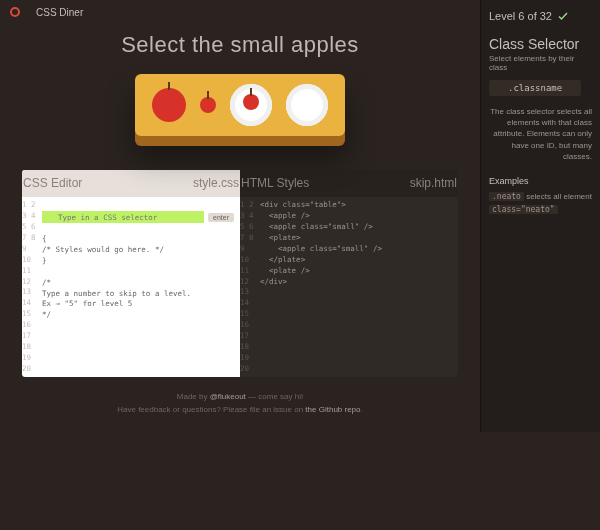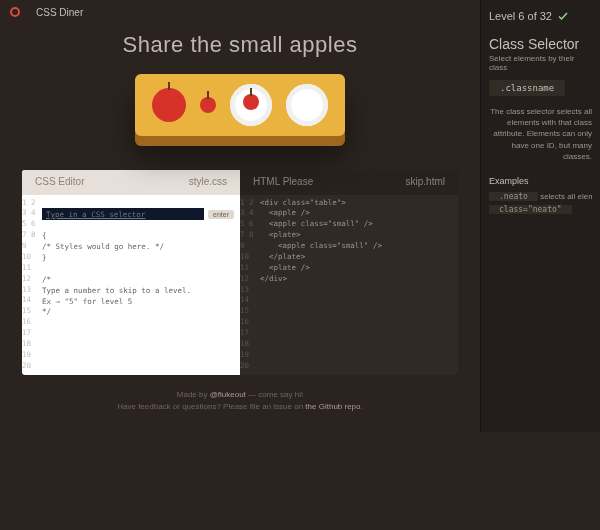--- a/index.html
+++ b/index.html
@@ -66,38 +66,38 @@
     border-radius: 3px;
     overflow: hidden;
     box-shadow: 0 0 0 1px #000 inset;
     font-family: "Menlo", monospace;
     font-size: 7.5px;
     line-height: 1.45;
   }
   .pane { flex: 1; min-width: 0; }
   .pane-head {
     display: flex; justify-content: space-between;
-    padding: 5px 13px;
+    padding: 5px 1px;
     font-family: -apple-system, sans-serif;
-    font-size: 10px;
+    font-size: 12px;
     color: #8b8179;
   }
   .css-pane { background: #fff; color: #666; }
   .css-pane .pane-head { background: #e7e0da; }
   .html-pane { background: #2f2a26; color: #9e938b; }
   .html-pane .pane-head { background: #27221e; }
   .lines { display:flex; }
   .lnums { width: 18px; text-align: left; padding: 3px 4px 3px 0; color: #c8c0ba; user-select:none; }
   .html-pane .lnums { color: #5a524c; }
   .code { flex:1; padding: 3px 6px 3px 2px; white-space: pre; overflow:hidden; }
   .input-row { display:flex; align-items:center; gap:4px; }
   .sel-input {
     flex:1; border:none; outline:none;
-    background:#0f172a; font: inherit; color:#5b7e8c;
-    padding: 1px 4px; height: 12px; text-decoration: underline;
+    background:#bef264; font: inherit; color:#5b7e8c;
+    padding: 1px 16px; height: 12px;
   }
   .enter-btn {
     font: 7px -apple-system, sans-serif;
     background:#e1dad3; border:none; border-radius:2px;
     padding: 1px 5px; color:#6b625b; cursor:pointer;
   }
 
   
   .footer { text-align:center; font-size: 8px; color:#6f665f; margin-top: 14px; line-height:1.6;}
   .footer a, .footer .link { color:#a89c94; text-decoration:none; }
@@ -111,27 +111,27 @@
     padding: 10px 8px;
     font-size: 9px;
     color: #9e938b;
   }
   .lvl-head { display:flex; align-items:center; gap:5px; color:#c7bfb8; font-size:11px; margin-bottom:14px;}
   .lvl-head svg { width:12px; height:12px; stroke:#97d38b; fill:none; stroke-width:3;}
   .side-title { color:#c7bfb8; font-size:14px; margin-bottom:2px;}
   .side-sub { font-size:8px; margin-bottom:8px;}
   .syntax {
     background:#322b26; border-radius:2px;
-    color:#c7bfb8; padding:3px 11px; font-family:monospace; font-size:9px;
+    color:#c7bfb8; padding:3px 19px; font-family:monospace; font-size:9px;
     display:inline-block; margin-bottom:10px;
   }
   .desc { font-size:8px; line-height:1.4; margin-bottom:14px;text-align:right;}
   .ex-title { font-size:9px; color:#c7bfb8; margin-bottom:6px;}
   .ex-line { font-size:8px; margin-bottom:4px; white-space:nowrap; overflow:hidden;}
-  .tok { background:#322b26; border-radius:2px; font-family:monospace; padding:1px 10px;}
+  .tok { background:#322b26; border-radius:2px; font-family:monospace; padding:1px 3px;}
 </style>
 </head>
 <body>
 
 <div class="topbar">
   <div class="logo">
     <span class="logo-icon"></span>
     <span>CSS Diner</span>
   </div>
   <div class="share">
@@ -143,21 +143,21 @@
         <path d="M14 3h3V0h-3c-2.8 0-5 2.2-5 5v3H6v4h3v12h4V12h3l1-4h-4V5c0-1.1.9-2 2-2z"></path>
       </svg>
     <svg viewBox="0 0 24 24">
         <path d="M23 3a10.9 10.9 0 01-3.14 1.53A4.48 4.48 0 0012 8v1A10.66 10.66 0 013 4s-4 9 5 13a11.64 11.64 0 01-7 2c9 5 20 0 20-11.5a4.5 4.5 0 00-.08-.83A7.72 7.72 0 0023 3z"></path>
       </svg>
   </div>
 </div>
 
 <div class="main">
 
-  <h1 class="order">Share the small apples</h1>
+  <h1 class="order">Select the small apples</h1>
 
   <div class="table-wrap">
     <div class="table">
       <div class="apple-big"></div>
       <div class="apple-sm"></div>
       <div class="plate">
         <div class="apple-sm"></div>
       </div>
       <div class="plate"></div>
     </div>
@@ -202,21 +202,21 @@
 
 /*
 Type a number to skip to a level.
 Ex → "5" for level 5
 */</span></div>
       </div>
     </div>
 
     <div class="pane html-pane">
       <div class="pane-head">
-        <span>HTML Please</span>
+        <span>HTML Styles</span>
         <span>skip.html</span>
       </div>
       <div class="lines">
         <div class="lnums" id="html-lnums">1
 2
 3
 4
 5
 6
 7

